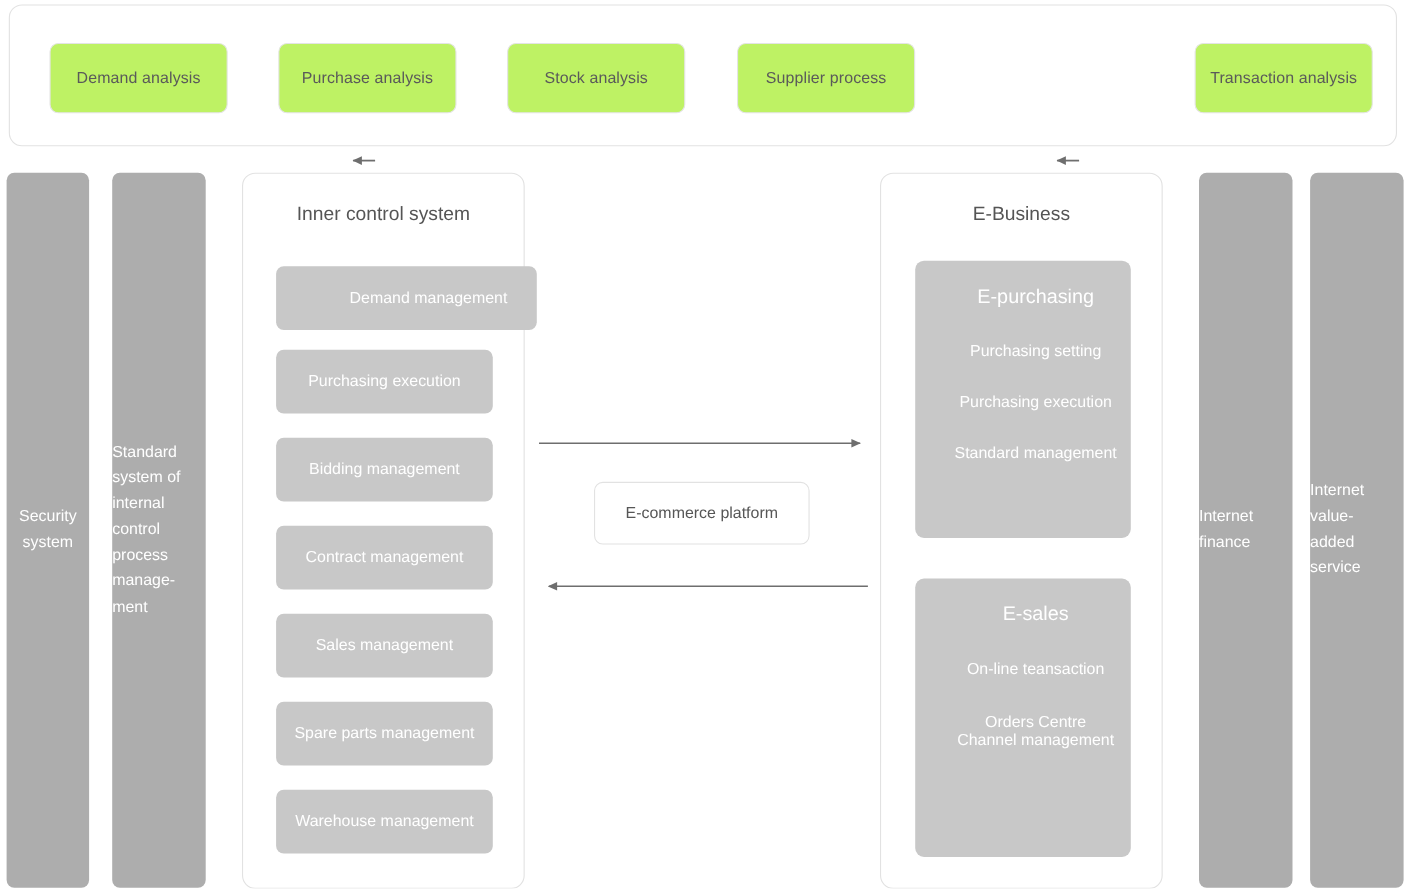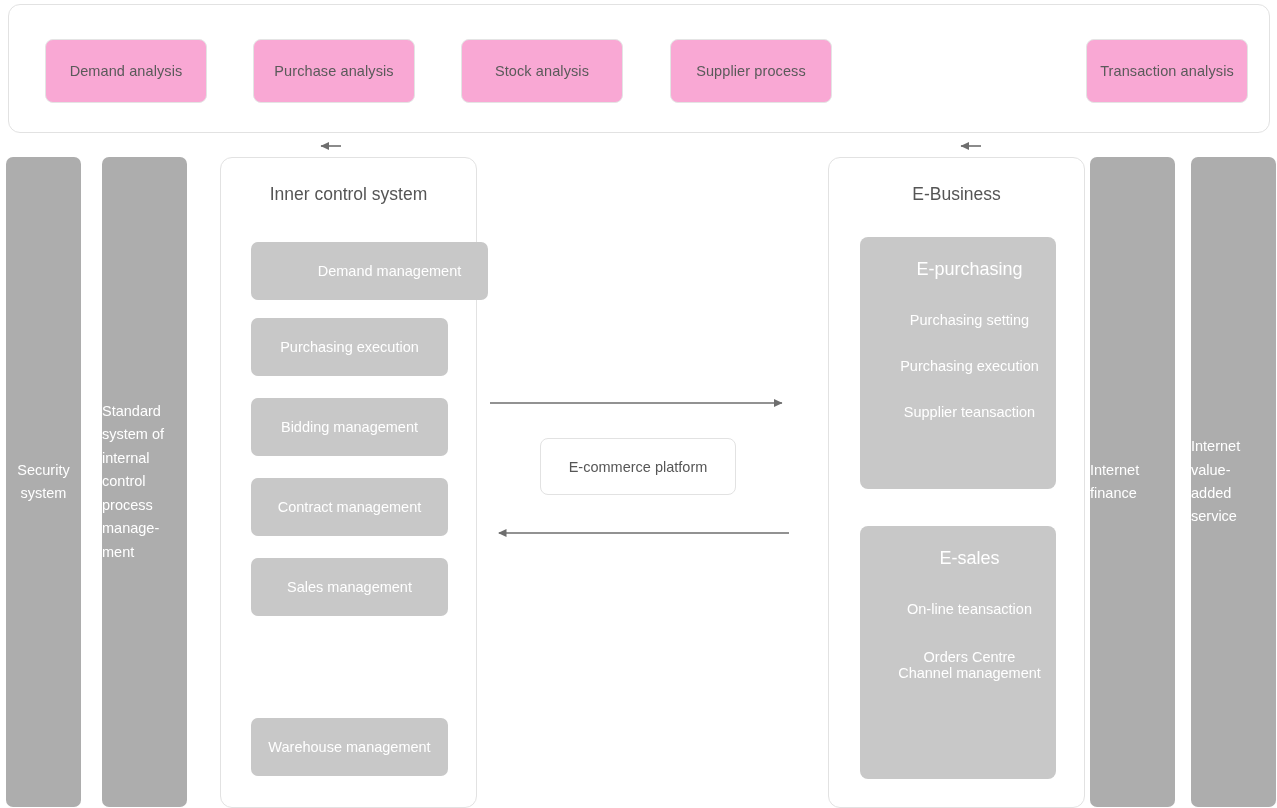--- a/index.html
+++ b/index.html
@@ -34,21 +34,21 @@
     left: 8px;
     top: 4px;
     width: 1262px;
     height: 129px;
     border-radius: 12px;
   }
   .analysis-btn {
     position: absolute;
     top: 34px;
     height: 64px;
-    background: #f9a8d4;
+    background: #bef264;
     border: 1px solid #e4e4e4;
     border-radius: 8px;
     box-sizing: border-box;
     display: flex;
     align-items: center;
     justify-content: center;
     color: #5a5a5a;
     font-size: 14.5px;
     letter-spacing: .1px;
     white-space: nowrap;
@@ -206,37 +206,40 @@
     </div>
     <div class="module-card" style="top:240px;">
       <span>Bidding management</span>
     </div>
     <div class="module-card" style="top:320px;">
       <span>Contract management</span>
     </div>
     <div class="module-card" style="top:400px;">
       <span>Sales management</span>
     </div>
+    <div class="module-card" style="top:480px;">
+      <span>Spare parts management</span>
+    </div>
     <div class="module-card" style="top:560px;">
       <span>Warehouse management</span>
     </div>
   </div>
 
   <div class="panel" id="platform-box">
     <span>E-commerce platform</span>
   </div>
 
-  <div class="panel system-panel" style="left:828px;">
+  <div class="panel system-panel" style="left:800px;">
     <div class="system-title">E-Business</div>
 
     <div class="group-card" style="top:79px;height:252px;">
       <div class="group-title">E-purchasing</div>
       <div class="group-item" style="margin-top:32px;">Purchasing setting</div>
       <div class="group-item" style="margin-top:30px;">Purchasing execution</div>
-      <div class="group-item" style="margin-top:30px;">Supplier teansaction</div>
+      <div class="group-item" style="margin-top:30px;">Standard management</div>
     </div>
 
     <div class="group-card" style="top:368px;height:253px;">
       <div class="group-title">E-sales</div>
       <div class="group-item" style="margin-top:32px;">On-line teansaction</div>
       <div class="group-item" style="margin-top:32px;">Orders Centre</div>
       <div class="group-item" style="">Channel management</div>
     </div>
   </div>
 

